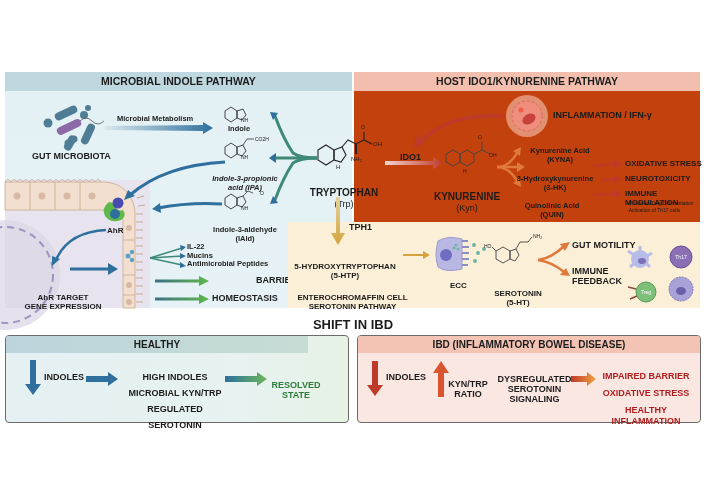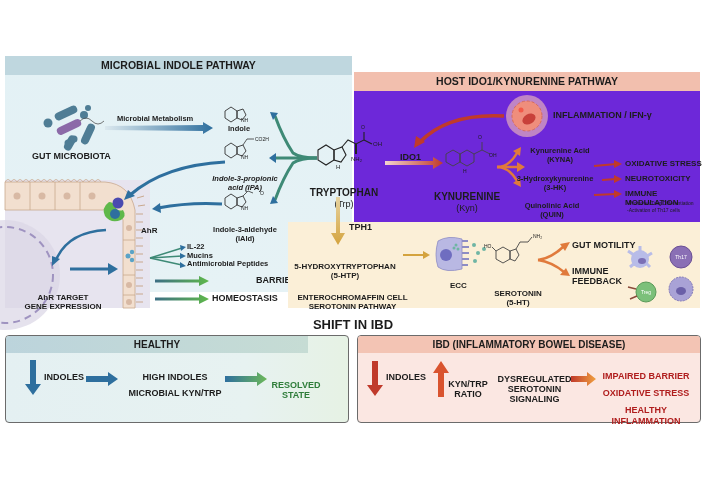--- a/index.html
+++ b/index.html
@@ -1,21 +1,21 @@
 <!DOCTYPE html>
 <html><head>
 <meta charset="utf-8">
 <style>
   html,body{margin:0;padding:0;background:#ffffff;}
   body{width:706px;height:497px;position:relative;overflow:hidden;font-family:"Liberation Sans",sans-serif;color:#1c1c1c;}
   .abs{position:absolute;}
   .b{font-weight:bold;}
-  .panel-left{left:5px;top:56px;width:347px;height:236px;background:linear-gradient(180deg,#e3f1f5 0%,#e6f2f5 100%);}
+  .panel-left{left:5px;top:72px;width:347px;height:236px;background:linear-gradient(180deg,#e3f1f5 0%,#e6f2f5 100%);}
   .panel-left .hdr{left:0;top:0;width:347px;height:19px;background:#bfd7df;text-align:center;font-size:10.5px;font-weight:bold;line-height:19px;}
-  .panel-right{left:354px;top:72px;width:346px;height:172px;background:#6d28d9;}
+  .panel-right{left:354px;top:72px;width:346px;height:172px;background:#c2410c;}
   .panel-right .hdr{left:0;top:0;width:346px;height:19px;background:#f2bfae;text-align:center;font-size:10.5px;font-weight:bold;line-height:19px;}
   .panel-sero{left:288px;top:222px;width:412px;height:86px;background:#fbefd7;}
   .shift{left:0;width:706px;top:317px;text-align:center;font-size:13px;font-weight:bold;}
   .box-h{left:5px;top:335px;width:342px;height:86px;border:1px solid #6b6b6b;border-radius:4px;background:linear-gradient(90deg,#e4f0f2 0%,#e7f2f1 70%,#e6f2e4 100%);overflow:hidden;}
   .box-h .hdr{left:0;top:0;width:302px;height:17px;background:linear-gradient(90deg,#bcd4dc,#c6dcd4);text-align:center;font-size:10px;font-weight:bold;line-height:17px;}
   .box-i{left:357px;top:335px;width:342px;height:86px;border:1px solid #6b6b6b;border-radius:4px;background:#fbe7e2;overflow:hidden;}
   .box-i .hdr{left:0;top:0;width:342px;height:17px;background:#f3c4b4;text-align:center;font-size:10px;font-weight:bold;line-height:17px;}
   .t9{font-size:9px;}
   .t8{font-size:8px;}
   .t7{font-size:7.5px;}
@@ -143,21 +143,21 @@
     </g>
   <circle cx="0" cy="95" r="55" fill="#dad5e6" opacity="0.7"></circle>
   <circle cx="0" cy="95" r="48" fill="none" stroke="#9f93c0" stroke-width="2" stroke-dasharray="7 5"></circle>
 </svg>
 
 <svg style="left:101px;top:196px;" width="30" height="30">
   <path d="M8 6 Q0 12 4 20 Q10 28 20 24 Q26 20 22 14 Q16 16 14 10 Q12 6 8 6 Z" fill="#5fb84a"></path>
   <circle cx="17" cy="7" r="5.5" fill="#4a4ab0"></circle>
   <circle cx="14" cy="18" r="5" fill="#2e6f9e"></circle>
 </svg>
-<div class="abs b t8" style="left:96px;top:226px;padding-left:45px;">AhR</div>
+<div class="abs b t8" style="left:107px;top:226px;">AhR</div>
 
 <svg style="left:120px;top:160px;" width="110" height="45">
   <path d="M105 2 Q 45 5 10 35" stroke="#2e6f9e" stroke-width="3" fill="none"></path>
   <polygon points="4,40 8,30 15,36" fill="#2e6f9e"></polygon>
 </svg>
 <svg style="left:150px;top:200px;" width="75" height="15">
   <path d="M72 4 Q 40 2 8 8" stroke="#2e6f9e" stroke-width="3" fill="none"></path>
   <polygon points="2,9 10,3 11,13" fill="#2e6f9e"></polygon>
 </svg>
 <svg style="left:48px;top:228px;" width="60" height="40">
@@ -384,20 +384,21 @@
 <svg style="left:25px;top:360px;" width="16" height="36">
   <path d="M5 0 L11 0 L11 24 L16 24 L8 35 L0 24 L5 24 Z" fill="#2e6f9e"></path>
 </svg>
 <div class="abs b t9" style="left:44px;top:372px;">INDOLES</div>
 <svg style="left:86px;top:372px;" width="34" height="14">
   <path d="M0 4 L22 4 L22 0 L32 7 L22 14 L22 10 L0 10 Z" fill="#2e6f9e"></path>
 </svg>
 <div class="abs b t9 c" style="left:120px;top:356px;width:110px;line-height:16px;">
   <div>HIGH INDOLES</div>
   <div>MICROBIAL KYN/TRP</div>
+  <div>REGULATED SEROTONIN</div>
 </div>
 <svg style="left:225px;top:372px;" width="44" height="14">
   <defs>
       <linearGradient id="gh" x1="0" x2="1">
         <stop offset="0" stop-color="#2e6f9e"></stop>
         <stop offset="1" stop-color="#6cb85a"></stop>
       </linearGradient>
     </defs>
   <path d="M0 4 L32 4 L32 0 L42 7 L32 14 L32 10 L0 10 Z" fill="url(#gh)"></path>
 </svg>

